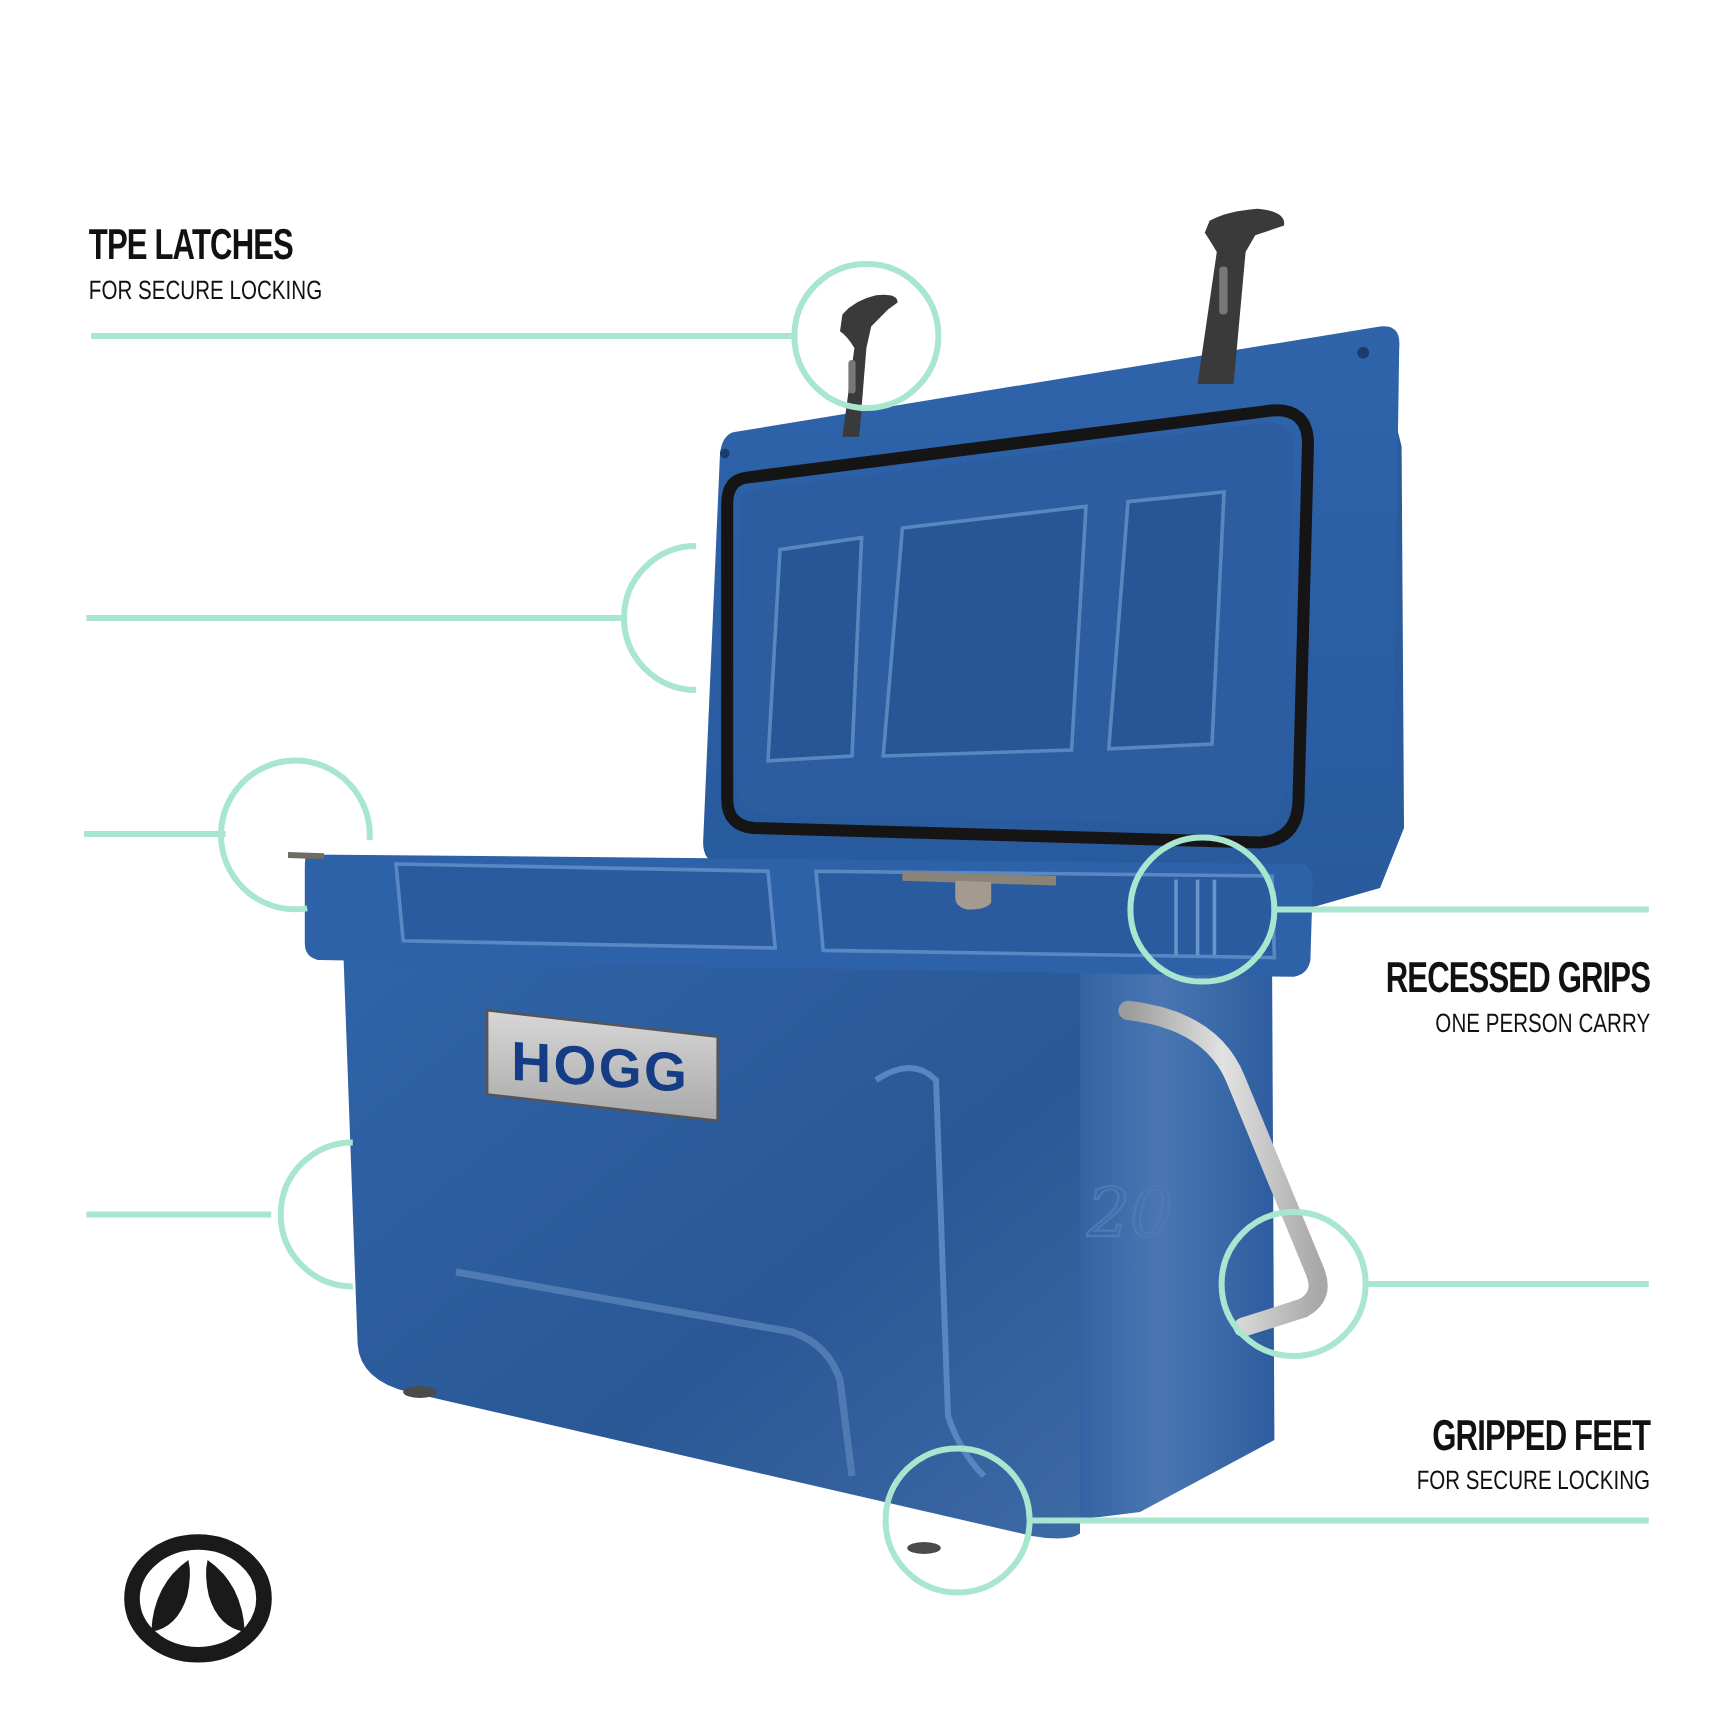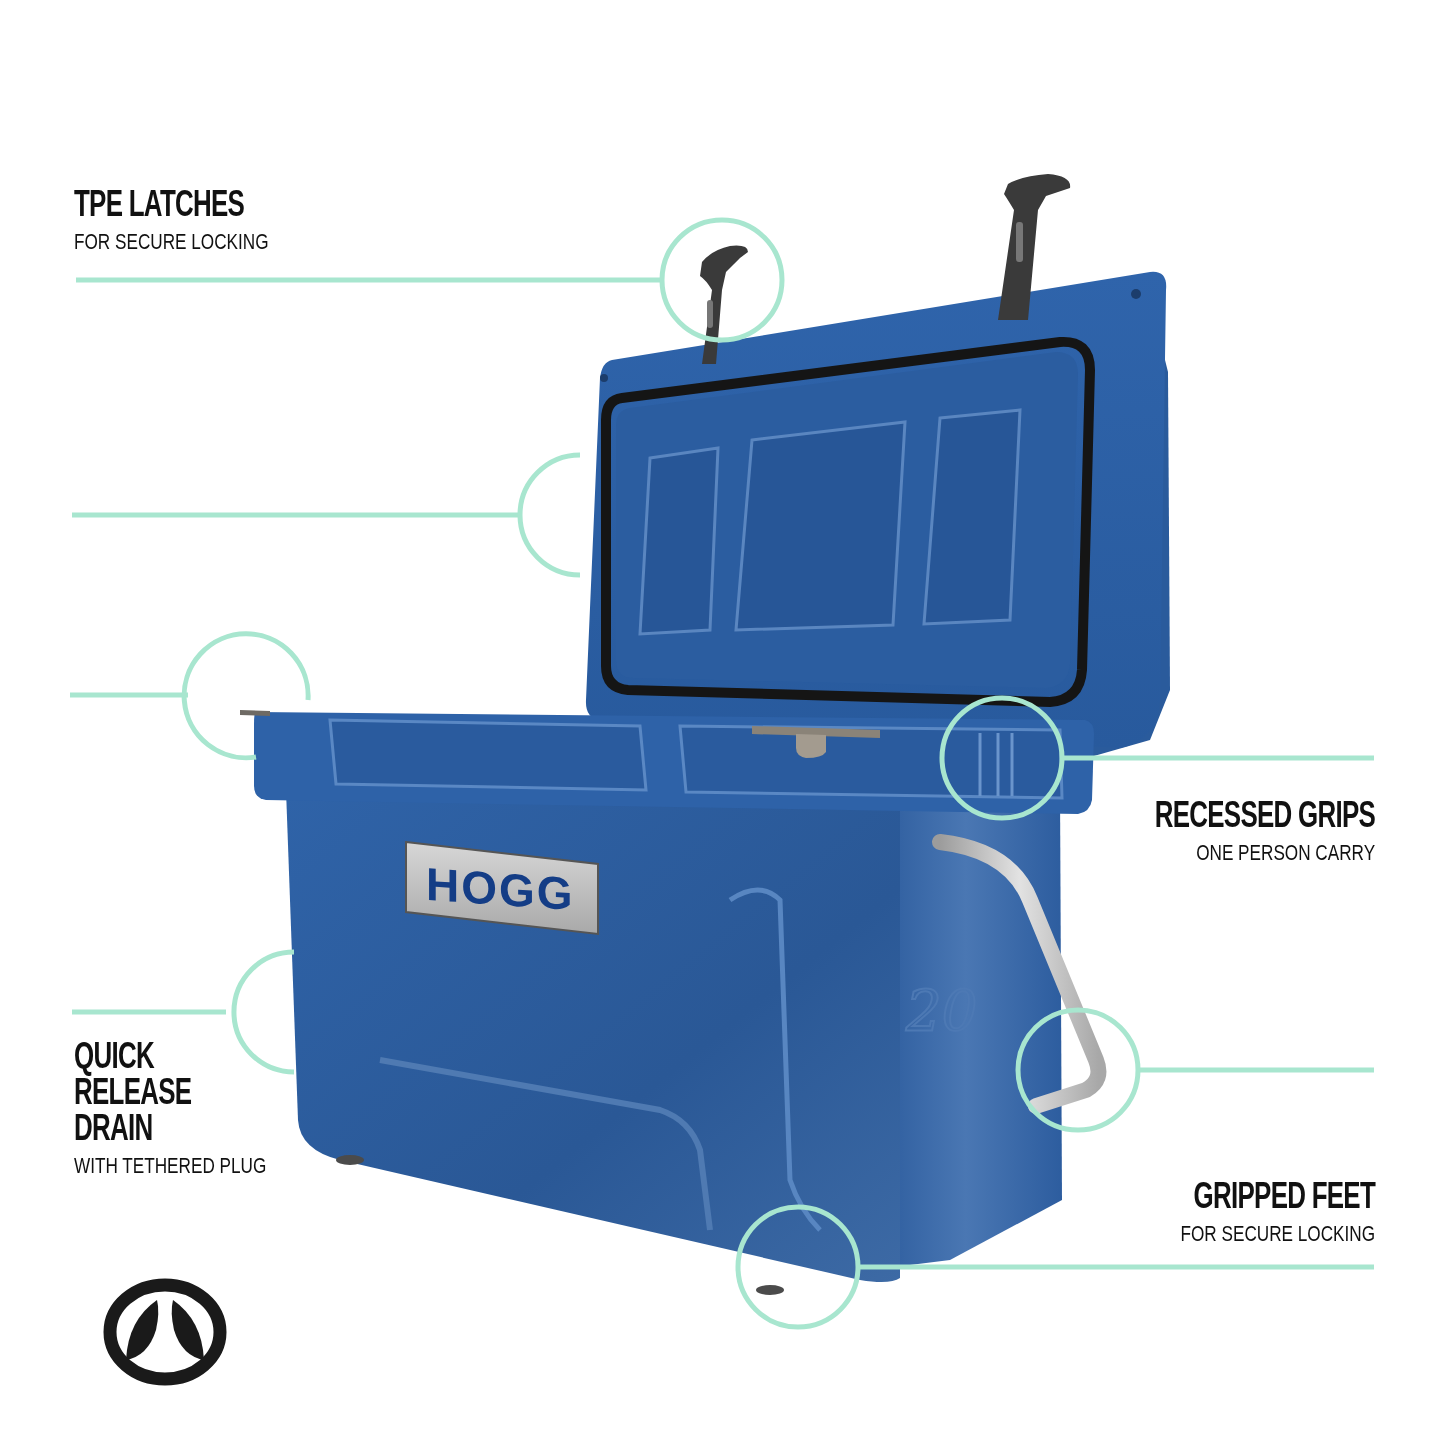--- a/index.html
+++ b/index.html
@@ -149,26 +149,20 @@
     </g>
   </svg>
 
   <div class="label" style="left:74px; top:186px;">
     <span class="title">TPE LATCHES</span>
     <span class="sub">FOR SECURE LOCKING</span>
   </div>
 
 
 
-  <div class="label" style="left:74px; top:1038px;">
-    <span class="title">QUICK</span>
-    <span class="title">RELEASE</span>
-    <span class="title">DRAIN</span>
-    <span class="sub">WITH TETHERED PLUG</span>
-  </div>
 
   <div class="label right" style="right:70px; top:780px;margin-top:17px;">
     <span class="title">RECESSED GRIPS</span>
     <span class="sub">ONE PERSON CARRY</span>
   </div>
 
 
   <div class="label right" style="right:70px; top:1178px;">
     <span class="title">GRIPPED FEET</span>
     <span class="sub">FOR SECURE LOCKING</span>

